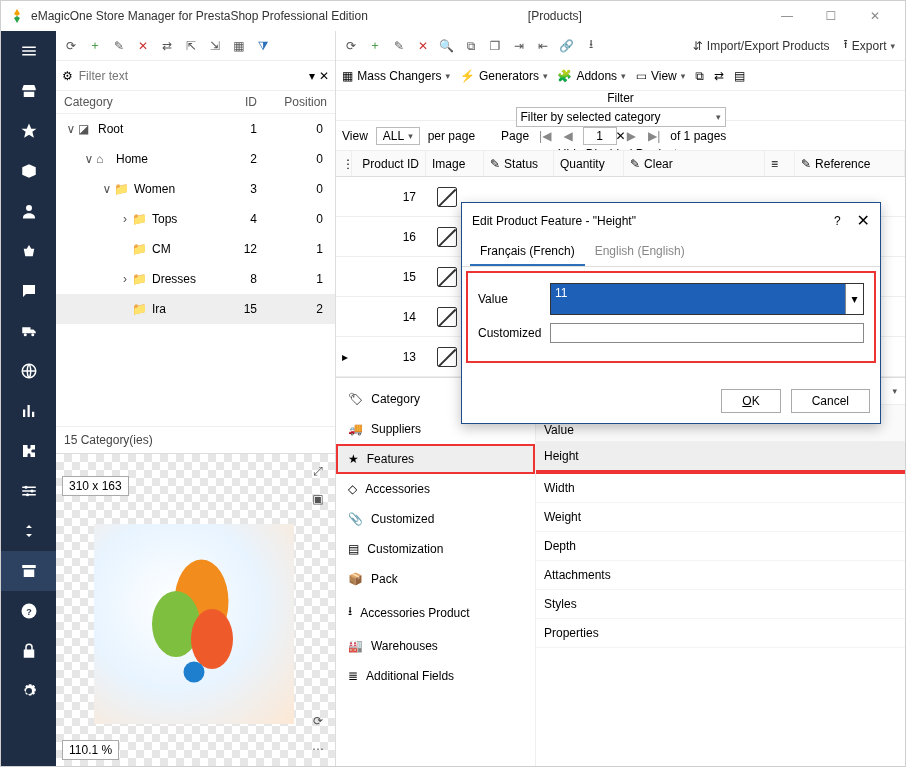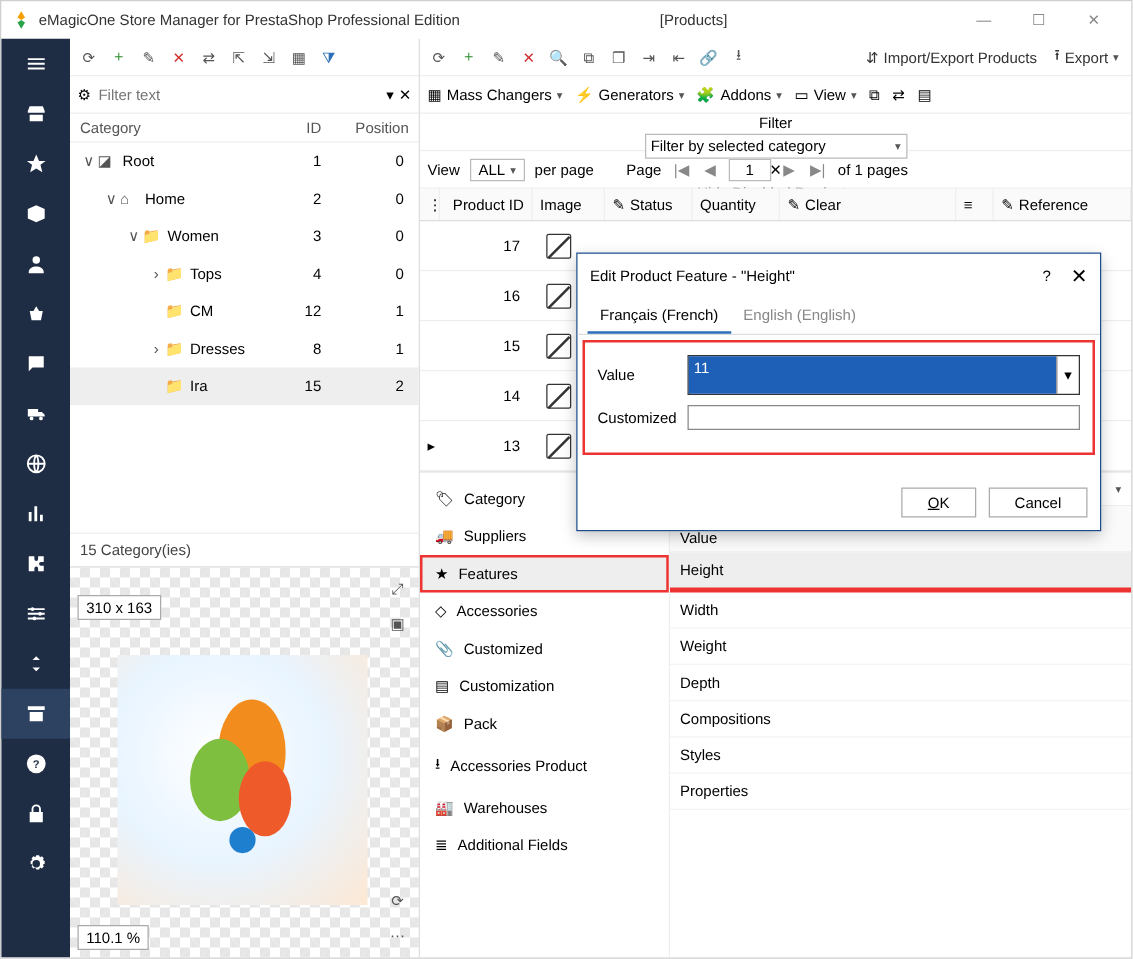--- a/index.html
+++ b/index.html
@@ -521,21 +521,21 @@
             <div class="feat-header">
               <div class="fc1">Feature</div>
               <div>Value</div>
             </div>
             <div class="feat-list" id="featlist">
                 <div class="frow sel">Height</div>
                 <div class="feat-redline"></div>
                 <div class="frow">Width</div>
                 <div class="frow">Weight</div>
                 <div class="frow">Depth</div>
-                <div class="frow">Compositions</div>
+                <div class="frow">Attachments</div>
                 <div class="frow">Styles</div>
                 <div class="frow">Properties</div>
               </div>
           </div>
         </div>
       </div>
     </div>
   </div>
 </div>
 

